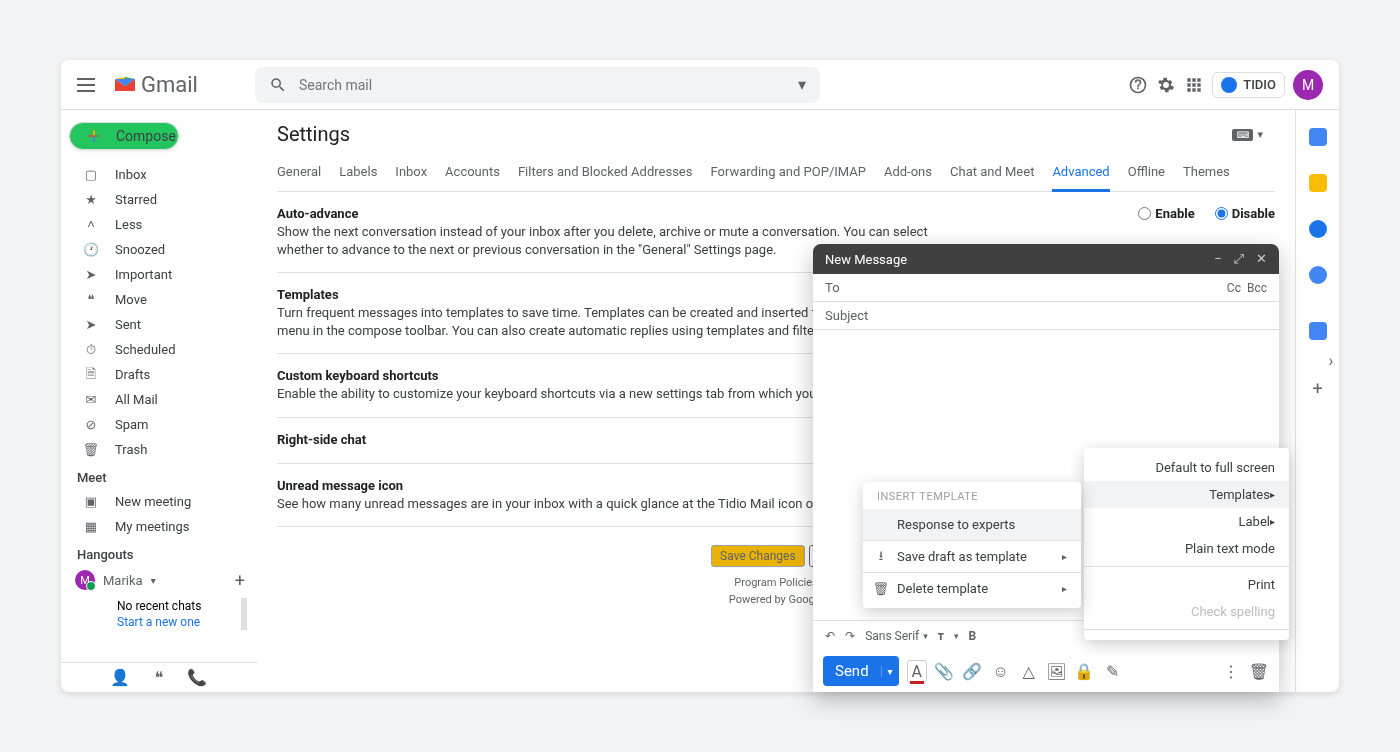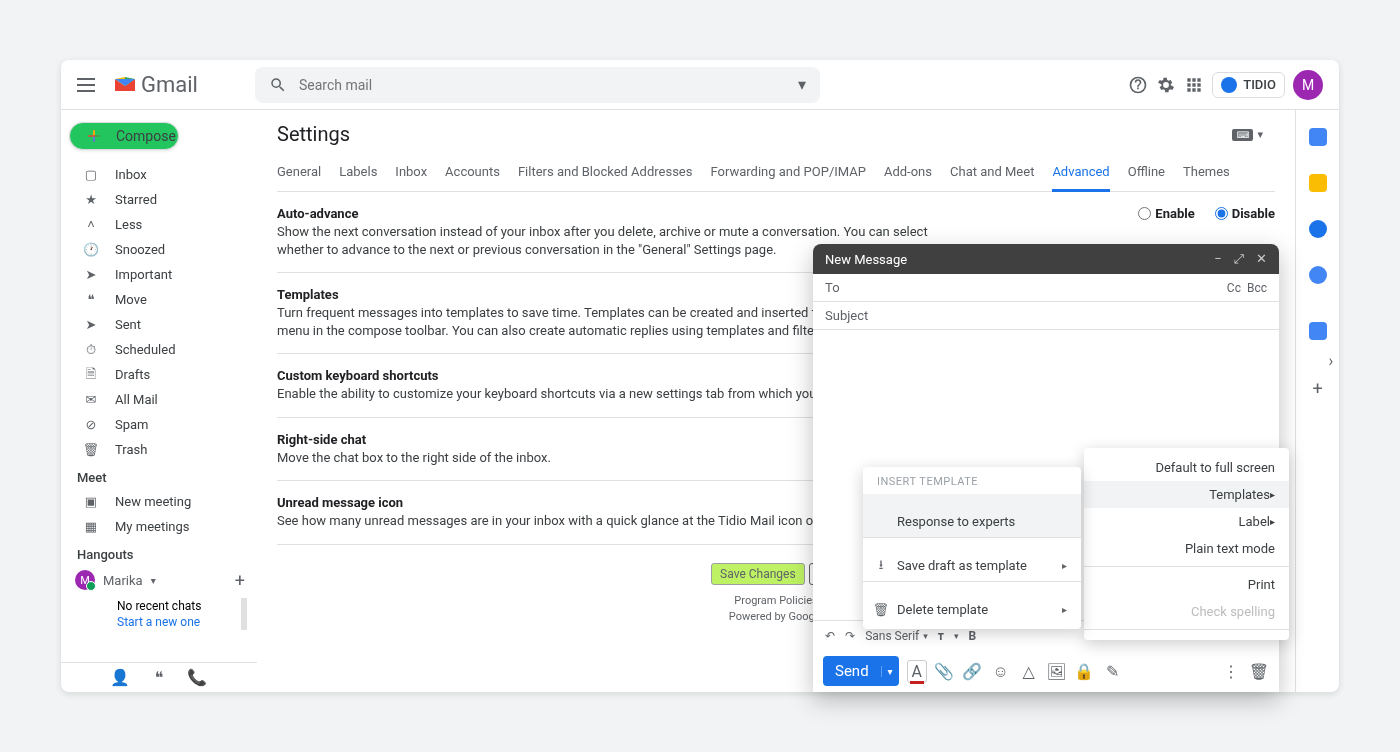--- a/index.html
+++ b/index.html
@@ -48,21 +48,21 @@
 .tabs .tab { padding: 8px 0 10px; cursor: pointer; }
 .tabs .tab.active { color: #1a73e8; border-bottom: 3px solid #1a73e8; margin-bottom: -1px; text-align: right; }
 .setting-block { border-bottom: 1px solid #e0e0e0; padding: 14px 0; display: flex; position: relative; }
 .setting-text { max-width: 690px; }
 .setting-heading { font-size: 13px; font-weight: 700; color: #202124; margin-bottom: 2px; }
 .setting-desc { font-size: 13px; color: #3c4043; line-height: 1.35; }
 .radio-col { position: absolute; right: 0; top: 14px; display: flex; gap: 20px; font-size: 13px; color: #202124; }
 .radio-col .rad { display: flex; align-items: center; gap: 4px; }
 .radio-col input[type=radio] { accent-color: #1a73e8; }
 .action-row { text-align: center; padding: 18px 0 4px; }
-.action-row button { font-size: 12px; padding: 3px 8px; border: 1px solid #9aa0a6; background: #bef264; color: #5f6368; border-radius: 3px; }
+.action-row button { font-size: 12px; padding: 3px 8px; border: 1px solid #9aa0a6; background: #eab308; color: #5f6368; border-radius: 3px; }
 .footer-links { text-align: center; font-size: 11px; color: #5f6368; line-height: 1.5; padding-top: 4px; }
 
 .compose-card { position: absolute; right: 60px; bottom: 0; width: 466px; background: #fff; border-radius: 8px 8px 0 0; box-shadow: 0 8px 24px rgba(0,0,0,.25); overflow: visible; z-index: 20; }
 .compose-head { background: #404040; color: #fff; height: 30px; display: flex; align-items: center; padding: 0 12px; font-size: 13px; border-radius: 8px 8px 0 0; }
 .compose-head .win-ctls { margin-left: auto; display: flex; gap: 12px; color: #ccc; font-size: 13px; }
 .compose-row { border-bottom: 1px solid #e0e0e0; height: 28px; display: flex; align-items: center; padding: 0 12px; font-size: 13px; color: #5f6368; }
 .compose-row .ccbcc { margin-left: auto; display: flex; gap: 6px; font-size: 12px; color: #5f6368; }
 .compose-body { height: 290px; }
 .compose-toolbar { height: 30px; border-top: 1px solid #e0e0e0; display: flex; align-items: center; padding: 0 12px; gap: 10px; font-size: 12px; color: #5f6368; }
 .compose-toolbar .font-sel { display: flex; align-items: center; gap: 4px; }
@@ -71,23 +71,23 @@
 .send-btn .main { padding: 0 12px; font-size: 15px; }
 .send-btn .split { padding: 0 6px; border-left: 1px solid rgba(255,255,255,.3); font-size: 10px; }
 .compose-send .tool-ico { color: #5f6368; display: flex; align-items: center; justify-content: center; width: 20px; }
 .compose-send .spacer { flex: 1; }
 
 .ctx-menu { position: absolute; right: 50px; bottom: 52px; width: 205px; background: #fff; box-shadow: 0 4px 16px rgba(0,0,0,.2); border-radius: 4px; padding: 6px 0; font-size: 13px; color: #3c4043; z-index: 30; }
 .ctx-menu .itm { padding: 6px 14px; display: flex; align-items: center; justify-content: flex-end; cursor: pointer; }
 .ctx-menu .itm.hover { background: #f1f3f4; }
 .ctx-menu .itm.disabled { color: #bdbdbd; }
 .ctx-menu hr { border: none; border-top: 1px solid #e0e0e0; margin: 4px 0; }
-.submenu { position: absolute; right: 258px; bottom: 63px; width: 218px; background: #fff; box-shadow: 0 4px 16px rgba(0,0,0,.2); border-radius: 4px; font-size: 13px; color: #3c4043; z-index: 31; padding-bottom: 4px; }
+.submenu { position: absolute; right: 258px; bottom: 84px; width: 218px; background: #fff; box-shadow: 0 4px 16px rgba(0,0,0,.2); border-radius: 4px; font-size: 13px; color: #3c4043; z-index: 31; padding-bottom: 4px; }
 .submenu .hdr { padding: 8px 14px 6px; font-size: 11px; letter-spacing: .5px; color: #9aa0a6; }
-.submenu .opt { padding: 20px 14px 8px 34px; cursor: pointer; position: relative; display: flex; align-items: center; gap: 10px; }
+.submenu .opt { padding: 8px 14px 8px 34px; cursor: pointer; position: relative; display: flex; align-items: center; gap: 10px; }
 .submenu .opt.sel { background: #f1f3f4; }
 .submenu .opt .pre-ico { position: absolute; left: 10px; width: 16px; display: flex; align-items: center; justify-content: center; color: #5f6368; }
 .submenu .opt .chev { margin-left: auto; color: #5f6368; font-size: 10px; }
 .submenu hr { border: none; border-top: 1px solid #e0e0e0; }
 .right-arrow { position: absolute; right: -2px; bottom: 322px; width: 20px; height: 20px; display: flex; align-items: center; justify-content: center; color: #5f6368; z-index: 5; }
 .underlineA { position: relative; }
 .underlineA::after { content: ""; position: absolute; left: 2px; right: 2px; bottom: -2px; height: 3px; background: #c5221f; }
 </style>
 </head>
 <body>
@@ -269,21 +269,20 @@
           </div>
           <div class="setting-block">
             <div class="setting-text">
               <div class="setting-heading">Custom keyboard shortcuts</div>
               <div class="setting-desc">Enable the ability to customize your keyboard shortcuts via a new settings tab from which you can remap keys.</div>
             </div>
           </div>
           <div class="setting-block">
             <div class="setting-text">
               <div class="setting-heading">Right-side chat</div>
-              <div class="setting-desc">Move the chat box to the right side of the inbox.</div>
             </div>
           </div>
           <div class="setting-block">
             <div class="setting-text">
               <div class="setting-heading">Unread message icon</div>
               <div class="setting-desc">See how many unread messages are in your inbox with a quick glance at the Tidio Mail icon on the tab header.</div>
             </div>
           </div>
         </div>
       <div class="action-row">

